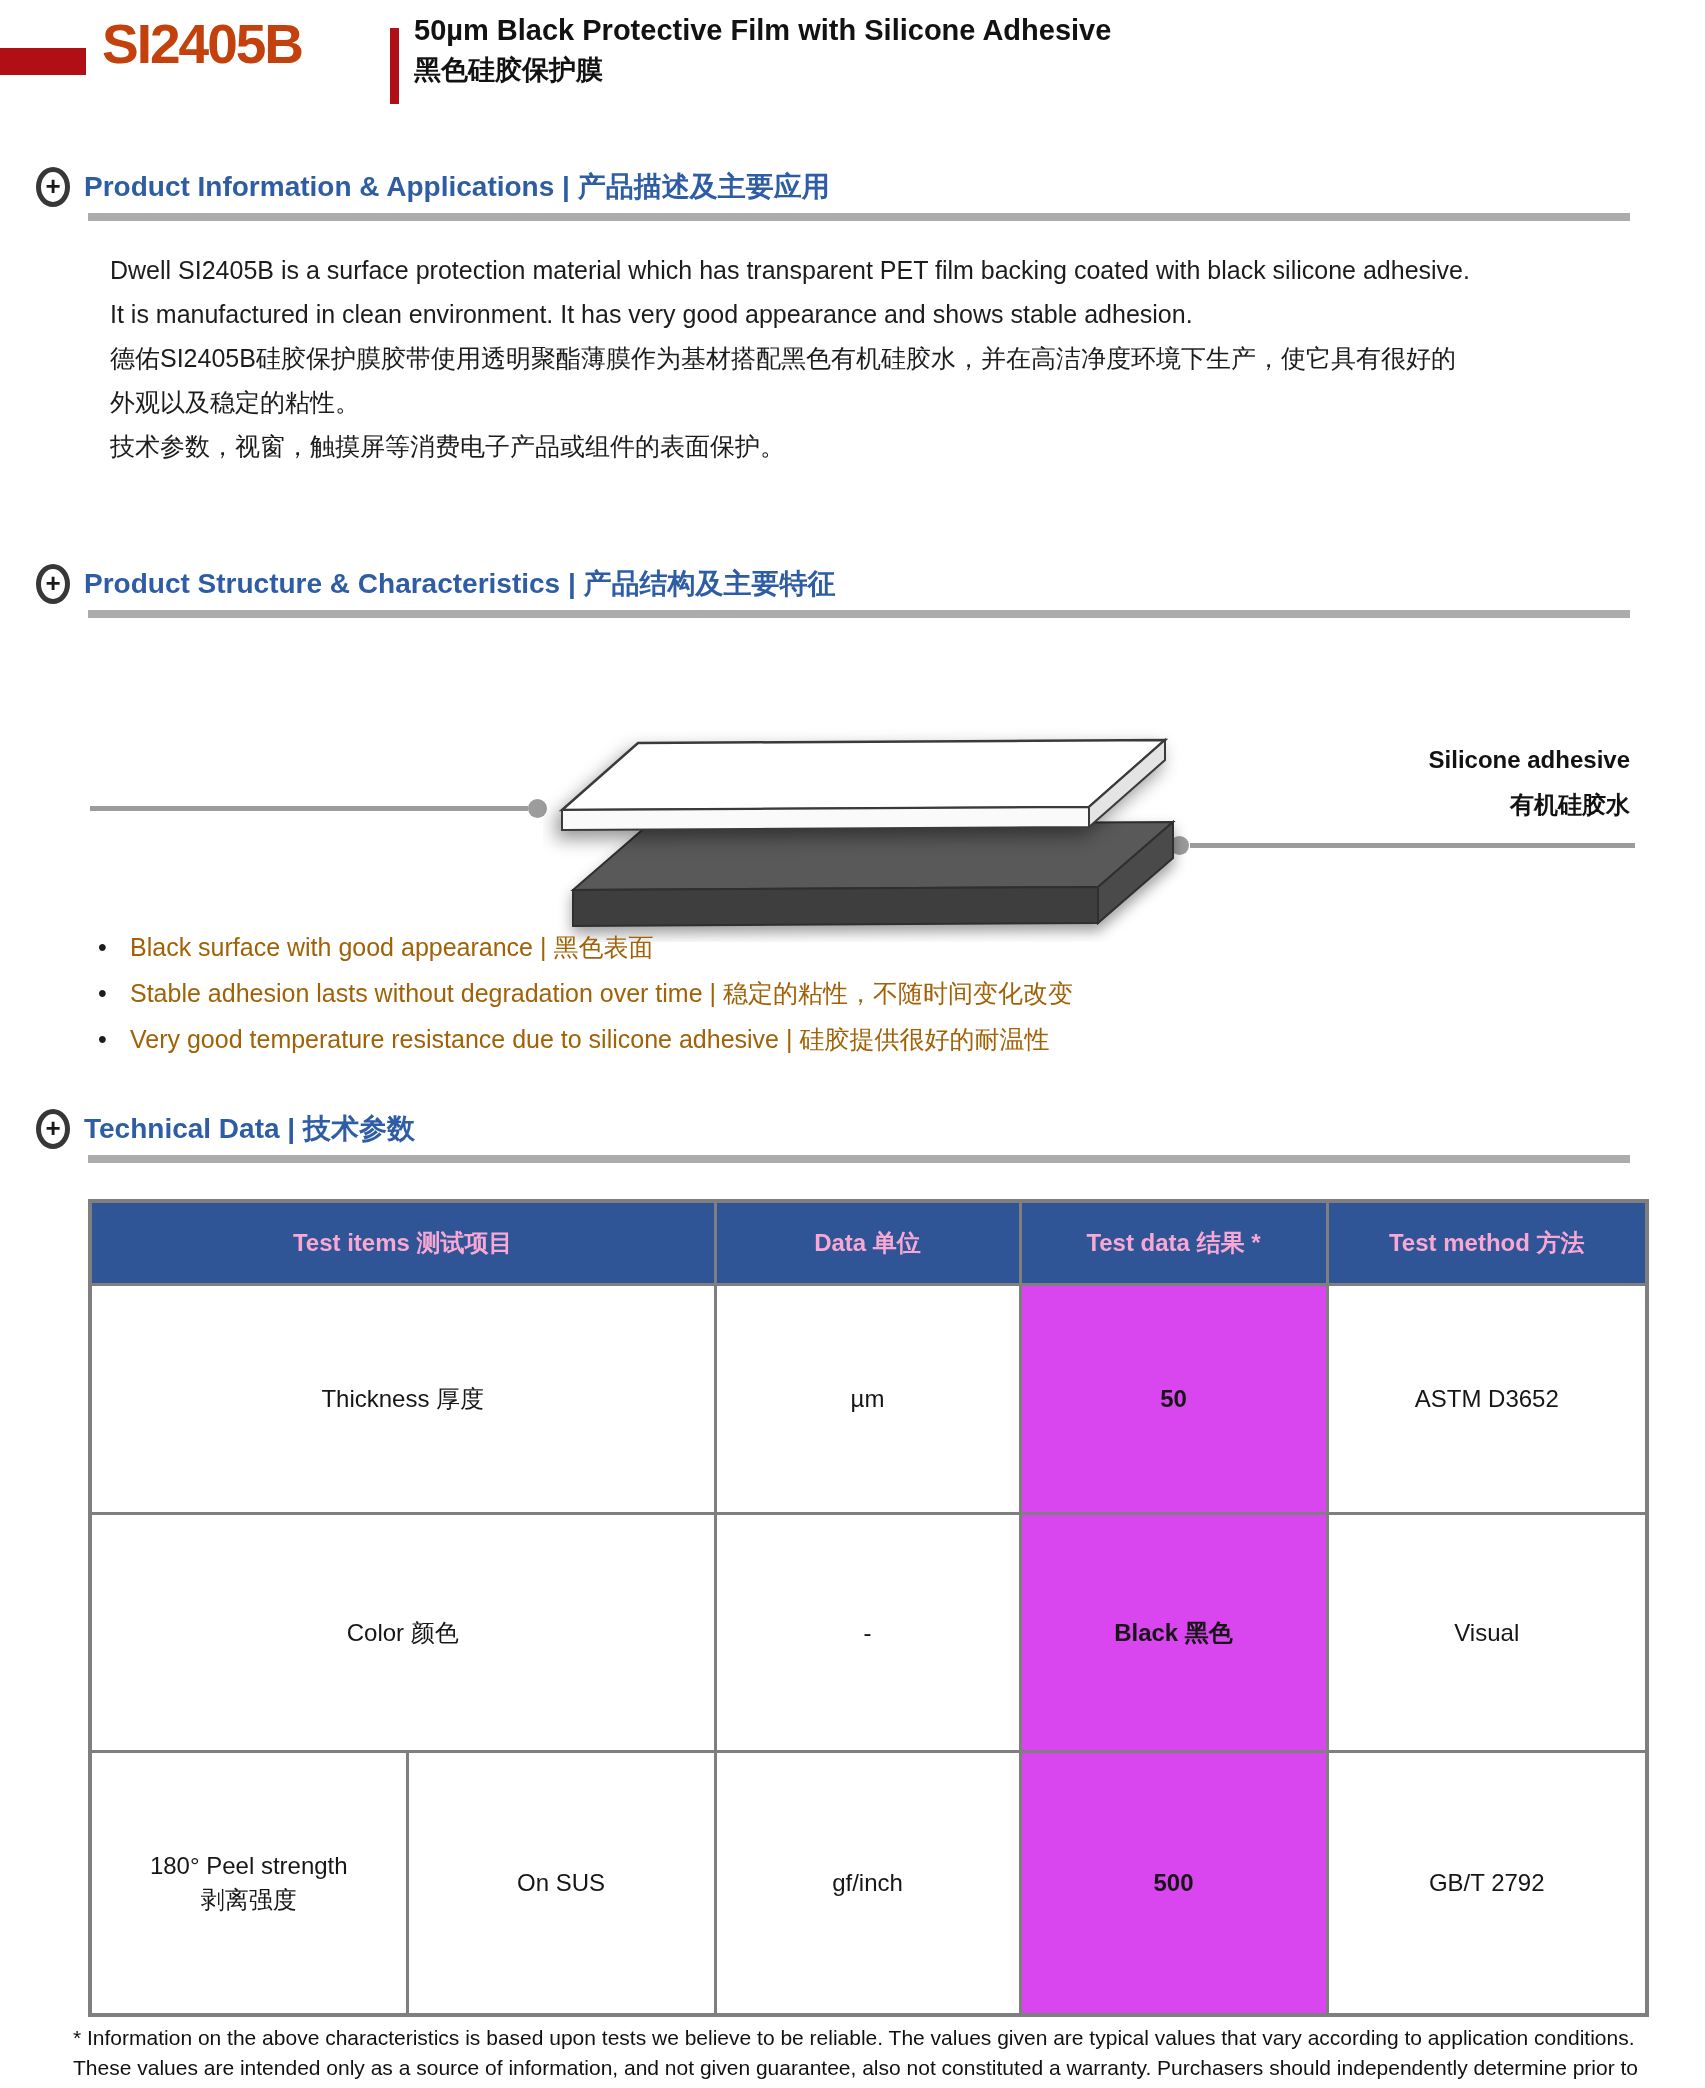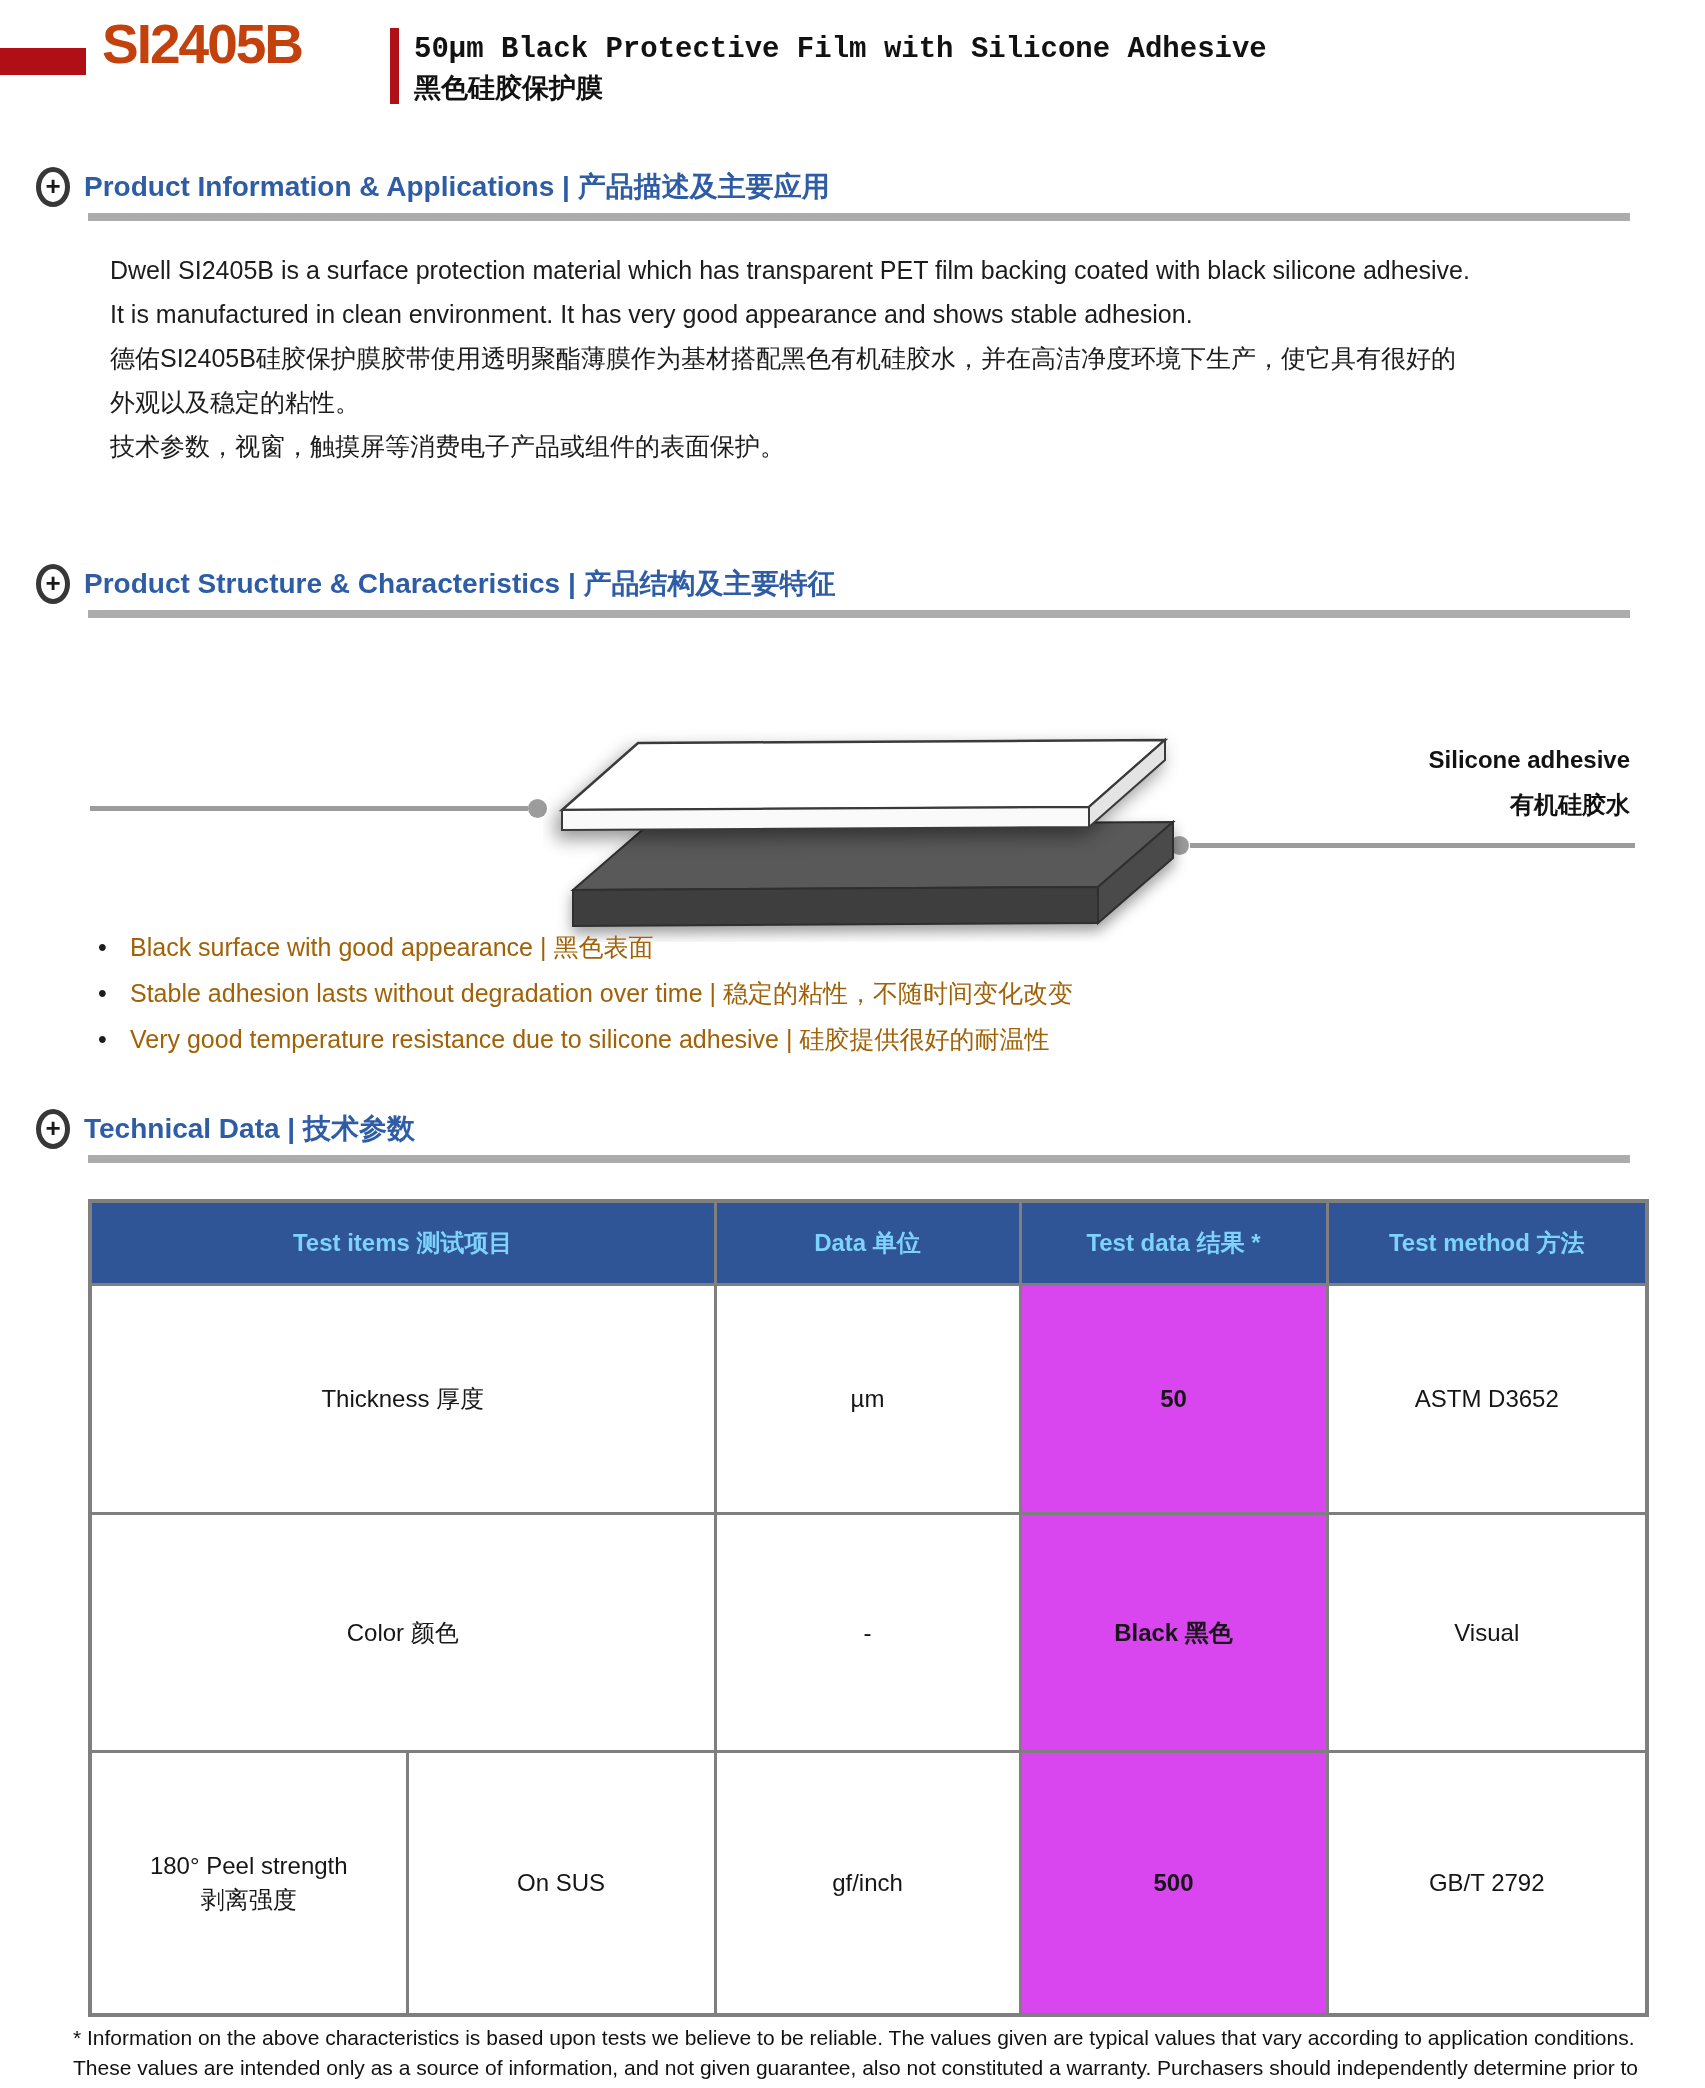--- a/index.html
+++ b/index.html
@@ -10,21 +10,21 @@
   .page { position:absolute; inset:0; }
 
   
   .doc-header { position:absolute; top:0; left:0; width:1705px; height:130px; }
   .red-dash { position:absolute; left:0; top:48px; width:86px; height:27px; background:#B00F15; }
   .product-code {
     position:absolute; left:102px; top:12px; font-size:55px; font-weight:bold;
     color:#c2410c; letter-spacing:-2px; font-stretch:condensed;
   }
   .red-divider { position:absolute; left:390px; top:28px; width:9px; height:76px; background:#B00F15; }
-  .header-titles { position:absolute; left:414px; top:32px;font-family:Liberation Mono, monospace; }
+  .header-titles { position:absolute; left:414px; top:12px; }
   .title-en { font-size:29px; font-weight:bold; color:#121212; line-height:36px; }
   .title-zh { font-size:27px; font-weight:bold; color:#121212; line-height:36px; margin-top:4px; }
 
   
   .sec-head { position:absolute; left:36px; width:1594px; }
   .sec-head .head-row { display:flex; align-items:center; gap:14px; height:46px; }
   .plus-icon {
     width:24px; height:30px; border:5px solid #373737; border-radius:50%;
     display:flex; align-items:center; justify-content:center; flex:0 0 auto;
     color:#1a1a1a; font-weight:bold;
@@ -60,21 +60,21 @@
   
   .tech-table {
     position:absolute; left:88px; top:1199px; width:1557px;
     border-collapse:collapse; table-layout:fixed; font-size:24px; color:#161616;
   }
   .tech-table th, .tech-table td {
     border:3px solid #7F7F7F; text-align:center; vertical-align:middle; padding:0;
   }
   .tech-table { border:4px solid #7F7F7F; }
   .tech-table thead th {
-    background:#2F5596; color:#7dd3fc; font-weight:bold; height:80px; font-size:24px;
+    background:#2F5596; color:#f9a8d4; font-weight:bold; height:80px; font-size:24px;
   }
   .tech-table .hl { background:#d946ef; }
   .tech-table .bold { font-weight:bold; }
   .row-h1 td { height:226px; }
   .row-h2 td { height:235px; }
   .row-h3 td { height:260px; }
   .cell-two-lines span { display:block; line-height:34px; }
 
   
   .footnote {

